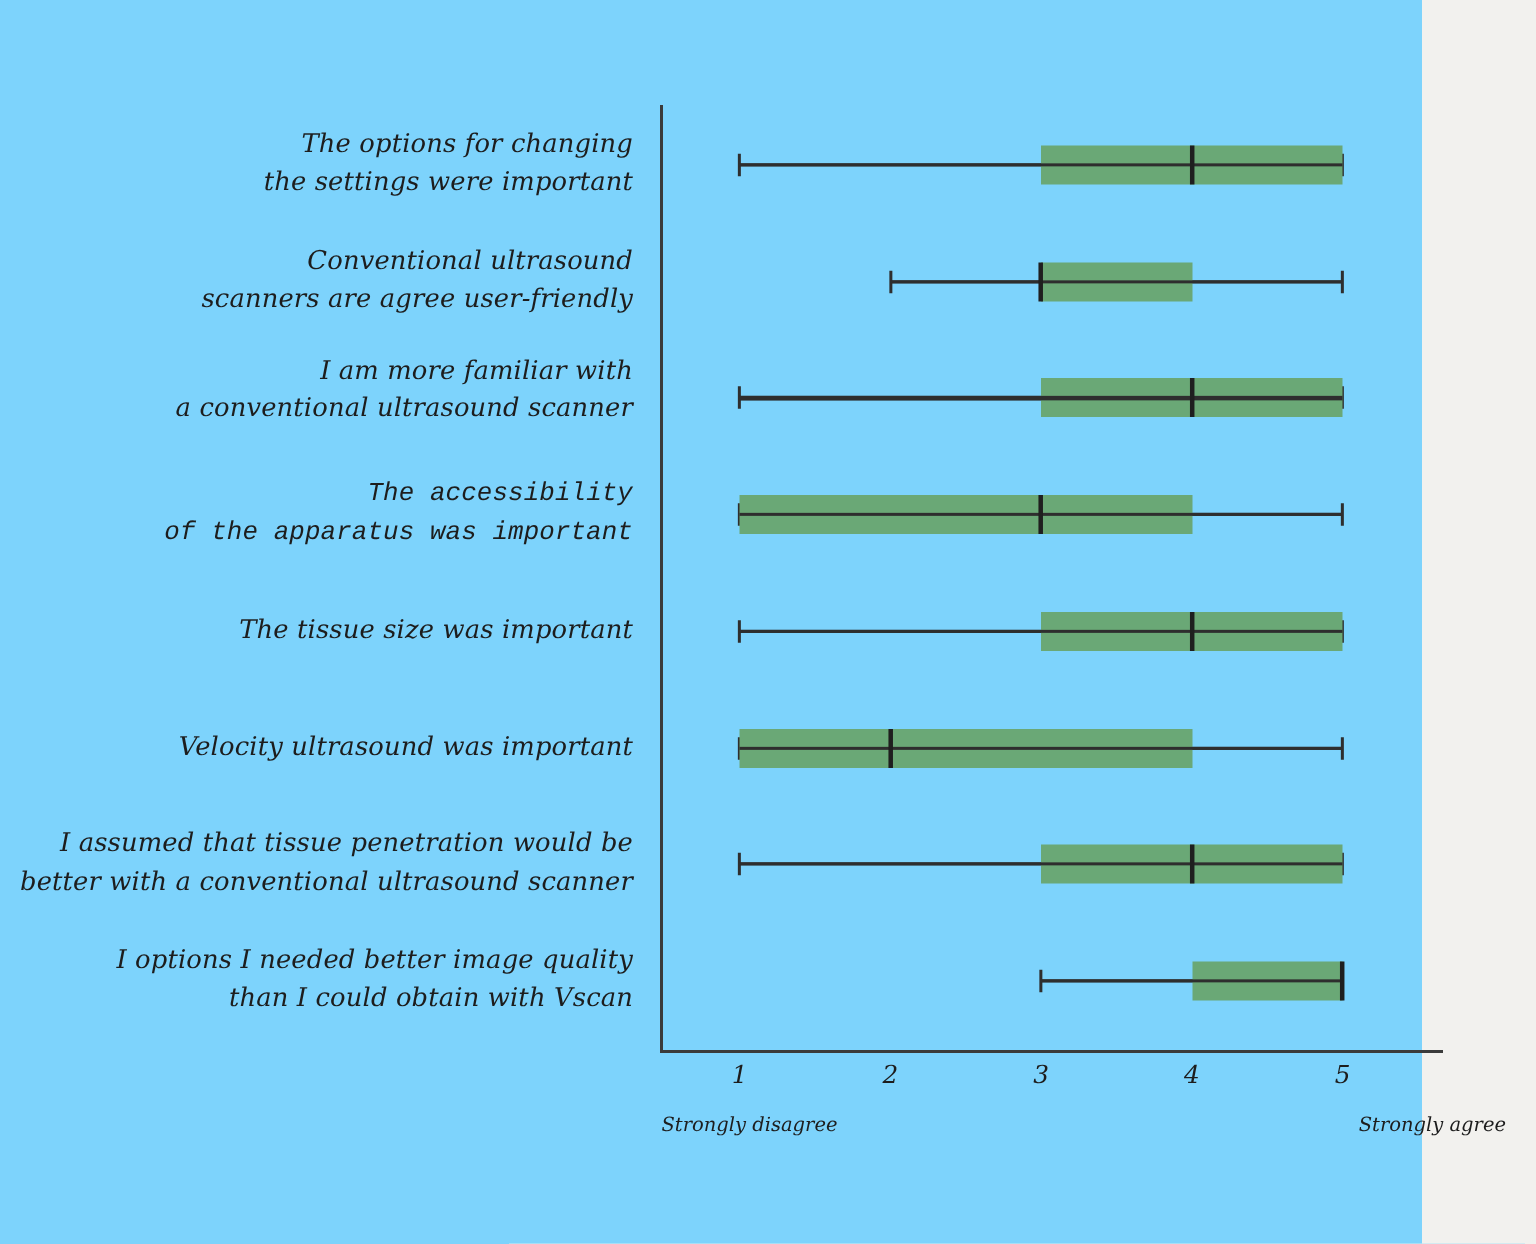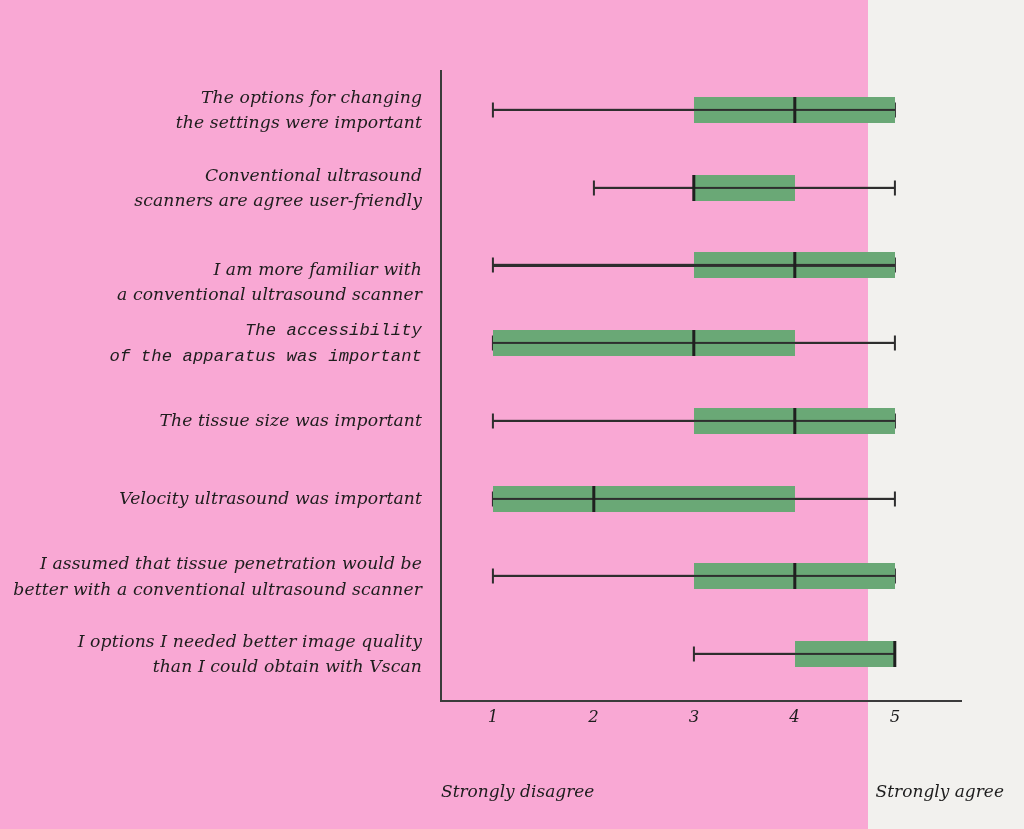--- a/index.html
+++ b/index.html
@@ -9,23 +9,23 @@
   }
   body {
     width: 1024px;
     height: 829px;
     font-family: "DejaVu Serif", serif;
     color: #2b2b2b;
     overflow: hidden;
   }
   #chart-root {
     position: relative;
-    width: 868px;
+    width: 948px;
     height: 829px;
-    background: #f9a8d4;
+    background: #7dd3fc;
   }
   .plot-area {
     position: absolute;
     left: 0;
     top: 0;
     width: 1024px;
     height: 829px;
   }
   
   .cat-label {
@@ -63,23 +63,23 @@
     top: 707px;
     width: 40px;
     margin-left: -20px;
     text-align: center;
     font-style: italic;
     font-size: 16.5px;
     color: #1d1d1d;
   }
   .end-label {
     position: absolute;
-    top: 781px;
+    top: 743px;
     font-style: italic;
-    font-size: 17px;
+    font-size: 13px;
     color: #1d1d1d;
     white-space: nowrap;
   }
   .end-label.left  { left: 441px; }
   .end-label.right { left: 962px; transform: translateX(-100%); margin-left: 42px; }
 
   
   .bp-row { position: absolute; left: 0; top: 0; width: 100%; height: 0; }
   .bp-whisker-line {
     position: absolute;
@@ -115,21 +115,21 @@
   <div class="plot-area">
 
     <div class="spine-left"></div>
     <div class="spine-bottom"></div>
 
     <div id="cat-labels">
         <div class="cat-label" style="top: 110px;">The options for changing
 the settings were important</div>
         <div class="cat-label" style="top: 187.7px;">Conventional ultrasound
 scanners are agree user-friendly</div>
-        <div class="cat-label" style="top: 282px; margin-left: 40px;">I am more familiar with
+        <div class="cat-label" style="top: 261px; margin-left: 40px;">I am more familiar with
 a conventional ultrasound scanner</div>
         <div class="cat-label" style="top: 343.1px; font-family: Liberation Mono, monospace;">The accessibility
 of the apparatus was important</div>
         <div class="cat-label" style="top: 420.8px;">The tissue size was important</div>
         <div class="cat-label" style="top: 498.5px;">Velocity ultrasound was important</div>
         <div class="cat-label" style="top: 576.2px;">I assumed that tissue penetration would be
 better with a conventional ultrasound scanner</div>
         <div class="cat-label" style="top: 653.9px;">I options I needed better image quality
 than I could obtain with Vscan</div>
       </div>

